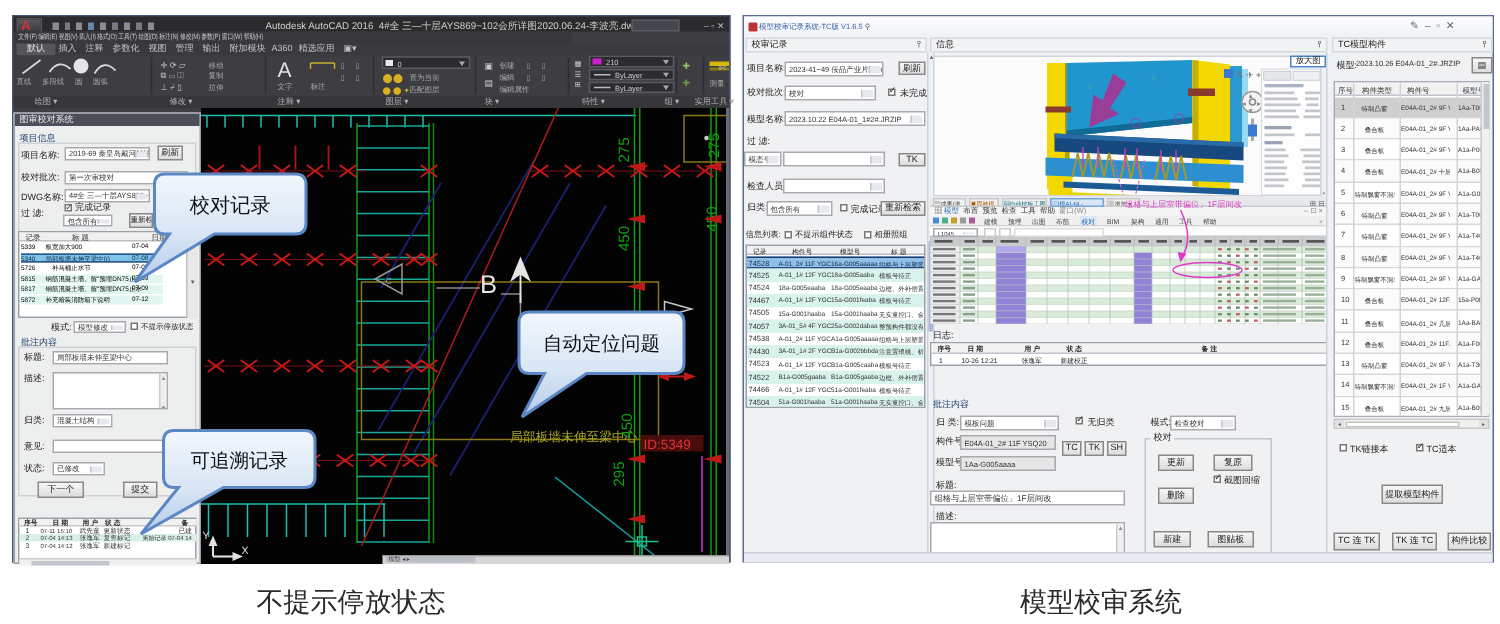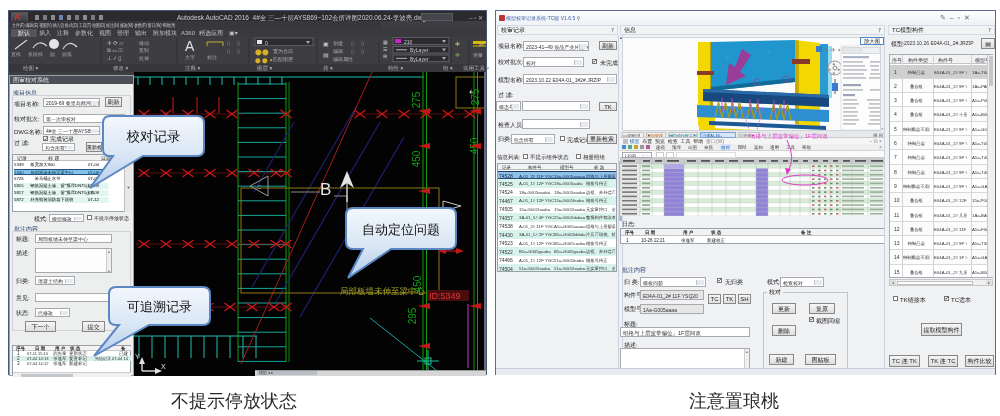--- a/index.html
+++ b/index.html
@@ -1096,13 +1096,13 @@
       <div class="a" style="left:57.5px;top:260px;font-size:6px;line-height:6px;color:#222">✓</div>
       <div class="lbl" style="left:64px;top:261.5px">TC适本</div>
       <div class="btn" style="left:34px;top:288px;width:41px;height:13px;line-height:12px">提取模型构件</div>
       <div class="btn" style="left:2px;top:320px;width:31px;height:12px;line-height:11px">TC 连 TK</div>
       <div class="btn" style="left:41px;top:320px;width:30px;height:12px;line-height:11px">TK 连 TC</div>
       <div class="btn" style="left:78px;top:320px;width:29px;height:12px;line-height:11px">构件比较</div>
     </div>
   <div class="a" style="left:0;top:357px;width:499px;height:7px;background:#e8ebf0;border-top:1px solid #c8cfdb"></div>
 </div>
 
-<div class="a" style="left:584px;top:389px;width:300px;height:22px;font-size:18px;color:#2a2a2a;text-align:center">注意置琅桃</div>
+<div class="a" style="left:584px;top:389px;width:300px;height:22px;font-size:18px;color:#2a2a2a;text-align:center">模型校审系统</div>
 
 </body></html>

